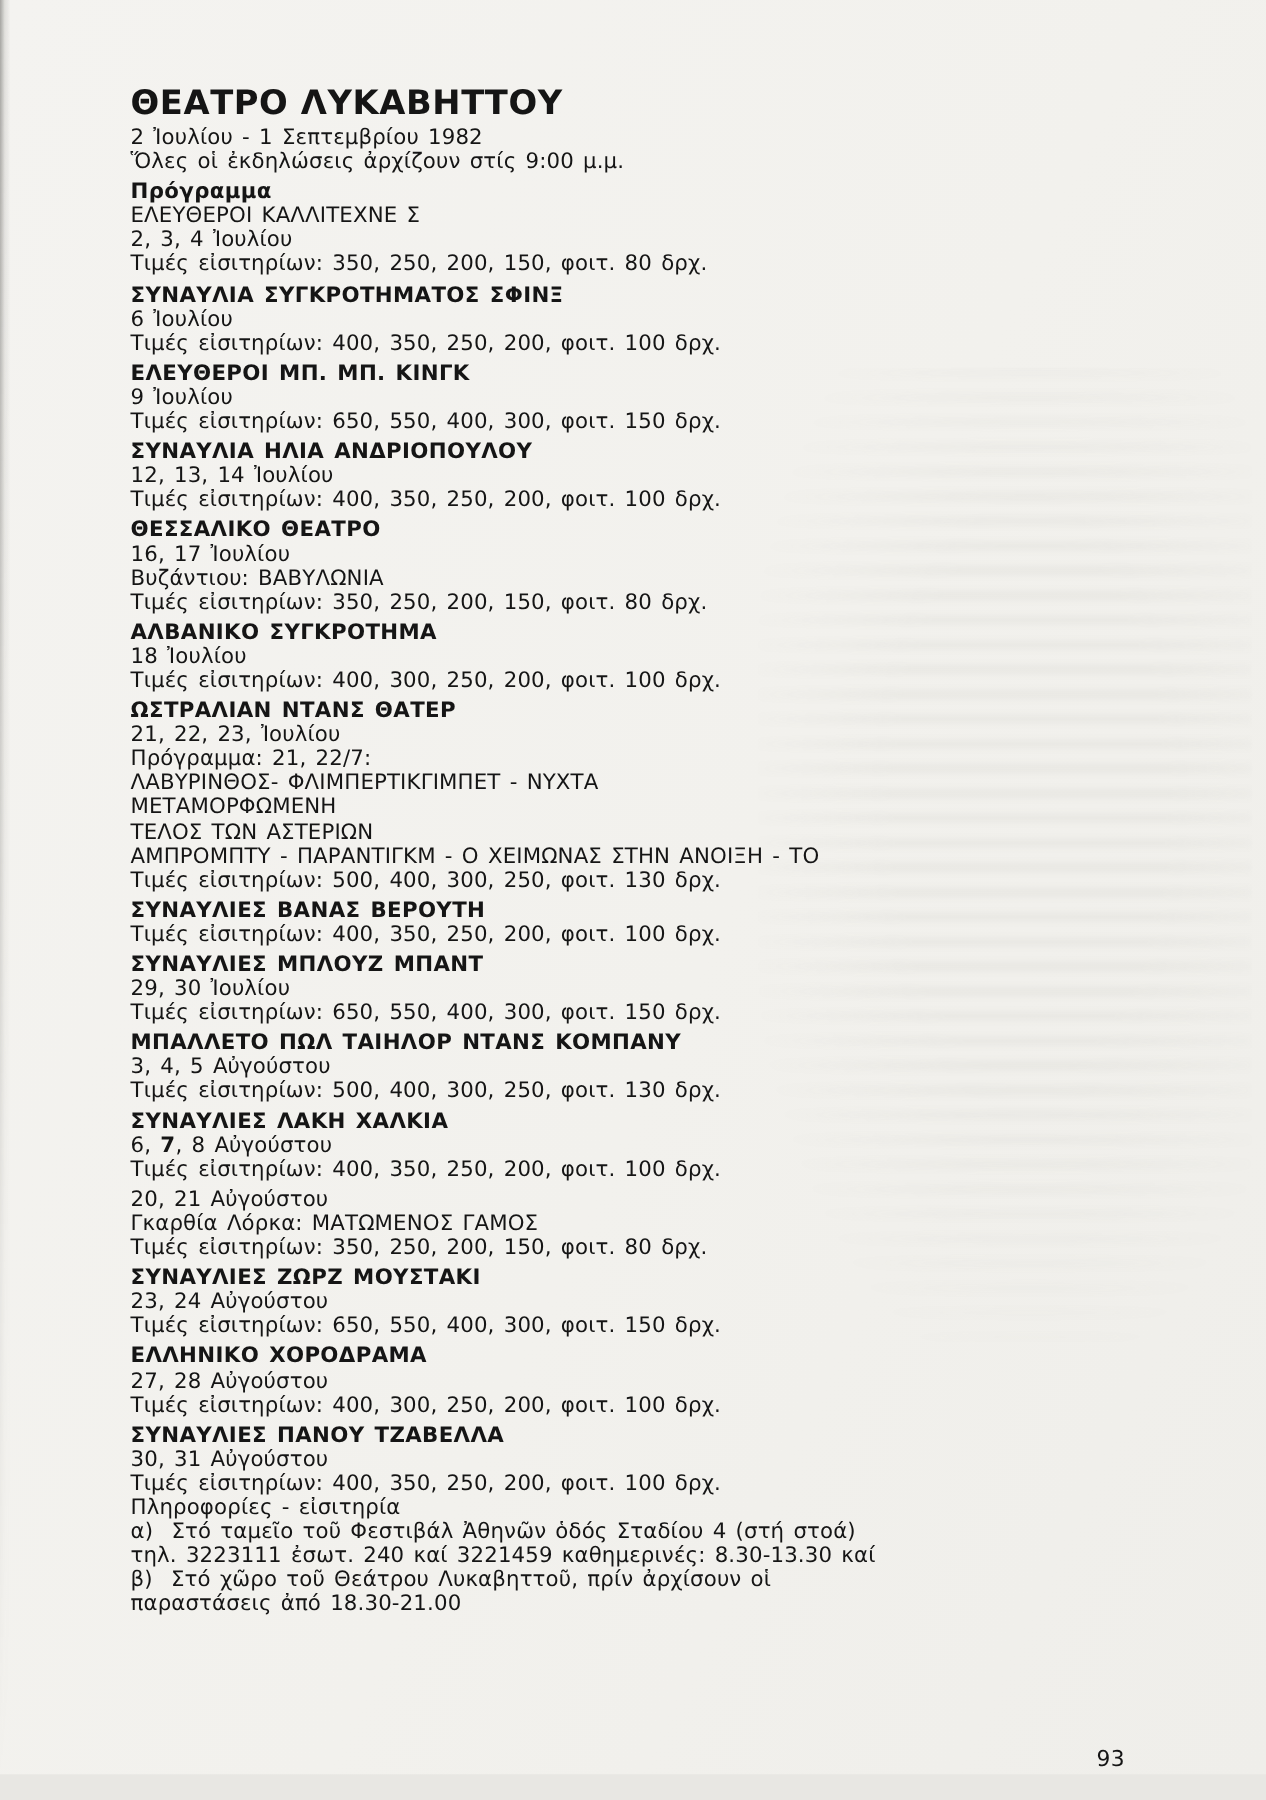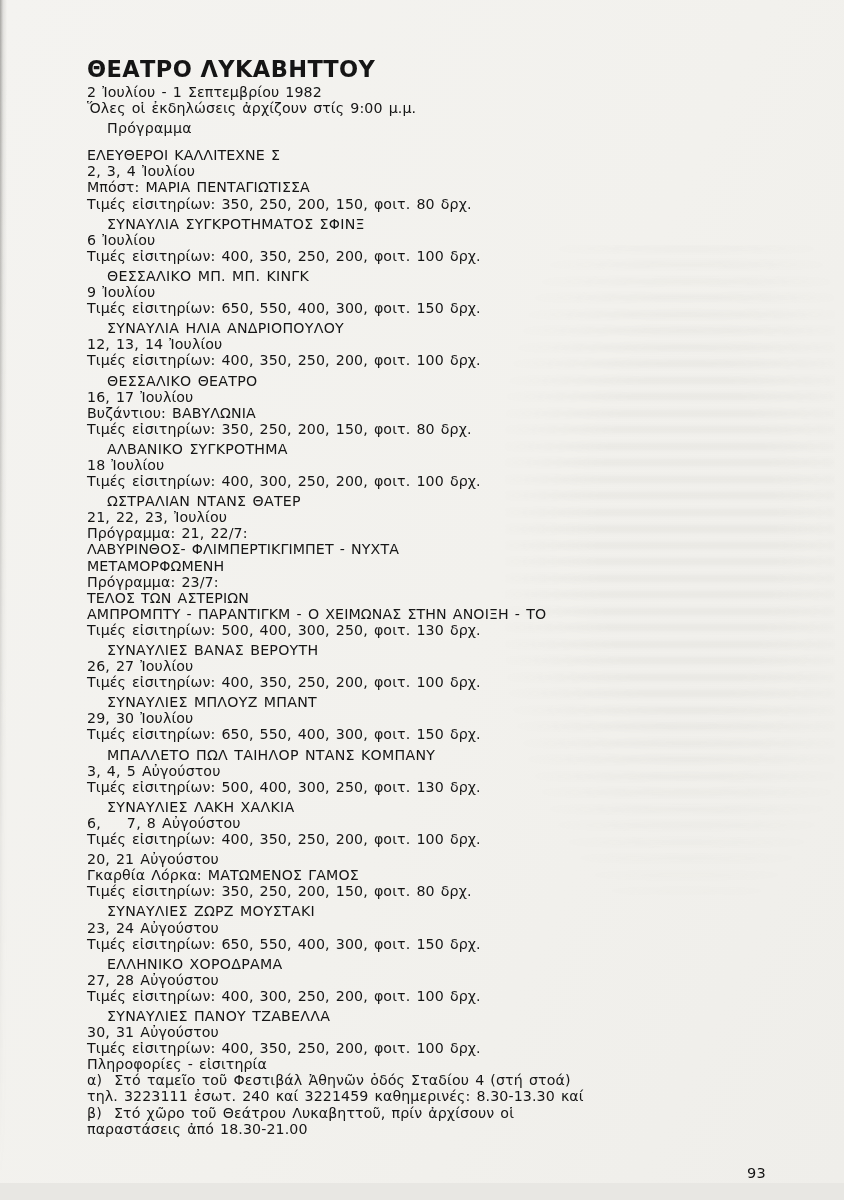--- a/index.html
+++ b/index.html
@@ -37,55 +37,54 @@
   }
   .content{position:absolute;left:87px;top:56px;width:700px;}
   .doc-title{
     margin:0 0 2px 0;
     font-size:22.5px;line-height:26px;font-weight:700;letter-spacing:.4px;
   }
   .line{
     font-size:14.2px;line-height:16.1px;
     white-space:pre;word-spacing:1.5px;letter-spacing:.1px;
   }
-  .bold{font-weight:400;letter-spacing:.25px;margin-left:20px;}
+  .bold{font-weight:700;letter-spacing:.25px;}
   .gap-top{margin-top:4px;}
   .event{margin-top:4px;}
-  .event:first-child{margin-top:11px;}
+  .event:first-child{margin-top:0;}
   .page-number{
     position:absolute;left:731px;top:1165px;
-    font-size:14.5px;line-height:17px;letter-spacing:.3px;margin-left:16px;
+    font-size:14.5px;line-height:17px;letter-spacing:.3px;
   }
 </style>
 </head>
 <body>
 
 <div class="page">
   <div class="edge-shadow"></div>
   <div class="bleed"></div>
 
   <div class="content">
     <h1 class="doc-title">ΘΕΑΤΡΟ ΛΥΚΑΒΗΤΤΟΥ</h1>
     <div class="line">2 Ἰουλίου - 1 Σεπτεμβρίου 1982</div>
     <div class="line">Ὅλες οἱ ἐκδηλώσεις ἀρχίζουν στίς 9:00 μ.μ.</div>
     <div class="line bold gap-top">Πρόγραμμα</div>
     <div id="events">
         <div class="event">
           <div class="line">ΕΛΕΥΘΕΡΟΙ ΚΑΛΛΙΤΕΧΝΕ Σ</div>
           <div class="line">2, 3, 4 Ἰουλίου</div>
-          <div class="line">Μπόστ: ΜΑΡΙΑ ΠΕΝΤΑΓΙΩΤΙΣΣΑ</div>
           <div class="line">Τιμές εἰσιτηρίων: 350, 250, 200, 150, φοιτ. 80 δρχ.</div>
         </div>
         <div class="event">
           <div class="line bold">ΣΥΝΑΥΛΙΑ ΣΥΓΚΡΟΤΗΜΑΤΟΣ ΣΦΙΝΞ</div>
           <div class="line">6 Ἰουλίου</div>
           <div class="line">Τιμές εἰσιτηρίων: 400, 350, 250, 200, φοιτ. 100 δρχ.</div>
         </div>
         <div class="event">
-          <div class="line bold">ΘΕΣΣΑΛΙΚΟ ΜΠ. ΜΠ. ΚΙΝΓΚ</div>
+          <div class="line bold">ΕΛΕΥΘΕΡΟΙ ΜΠ. ΜΠ. ΚΙΝΓΚ</div>
           <div class="line">9 Ἰουλίου</div>
           <div class="line">Τιμές εἰσιτηρίων: 650, 550, 400, 300, φοιτ. 150 δρχ.</div>
         </div>
         <div class="event">
           <div class="line bold">ΣΥΝΑΥΛΙΑ ΗΛΙΑ ΑΝΔΡΙΟΠΟΥΛΟΥ</div>
           <div class="line">12, 13, 14 Ἰουλίου</div>
           <div class="line">Τιμές εἰσιτηρίων: 400, 350, 250, 200, φοιτ. 100 δρχ.</div>
         </div>
         <div class="event">
           <div class="line bold">ΘΕΣΣΑΛΙΚΟ ΘΕΑΤΡΟ</div>
@@ -97,28 +96,26 @@
           <div class="line bold">ΑΛΒΑΝΙΚΟ ΣΥΓΚΡΟΤΗΜΑ</div>
           <div class="line">18 Ἰουλίου</div>
           <div class="line">Τιμές εἰσιτηρίων: 400, 300, 250, 200, φοιτ. 100 δρχ.</div>
         </div>
         <div class="event">
           <div class="line bold">ΩΣΤΡΑΛΙΑΝ ΝΤΑΝΣ ΘΑΤΕΡ</div>
           <div class="line">21, 22, 23, Ἰουλίου</div>
           <div class="line">Πρόγραμμα: 21, 22/7:</div>
           <div class="line">ΛΑΒΥΡΙΝΘΟΣ- ΦΛΙΜΠΕΡΤΙΚΓΙΜΠΕΤ - ΝΥΧΤΑ</div>
           <div class="line">ΜΕΤΑΜΟΡΦΩΜΕΝΗ</div>
-          <div class="line">Πρόγραμμα: 23/7:</div>
           <div class="line">ΤΕΛΟΣ ΤΩΝ ΑΣΤΕΡΙΩΝ</div>
           <div class="line">ΑΜΠΡΟΜΠΤΥ - ΠΑΡΑΝΤΙΓΚΜ - Ο ΧΕΙΜΩΝΑΣ ΣΤΗΝ ΑΝΟΙΞΗ - ΤΟ</div>
           <div class="line">Τιμές εἰσιτηρίων: 500, 400, 300, 250, φοιτ. 130 δρχ.</div>
         </div>
         <div class="event">
           <div class="line bold">ΣΥΝΑΥΛΙΕΣ ΒΑΝΑΣ ΒΕΡΟΥΤΗ</div>
-          <div class="line">26, 27 Ἰουλίου</div>
           <div class="line">Τιμές εἰσιτηρίων: 400, 350, 250, 200, φοιτ. 100 δρχ.</div>
         </div>
         <div class="event">
           <div class="line bold">ΣΥΝΑΥΛΙΕΣ ΜΠΛΟΥΖ ΜΠΑΝΤ</div>
           <div class="line">29, 30 Ἰουλίου</div>
           <div class="line">Τιμές εἰσιτηρίων: 650, 550, 400, 300, φοιτ. 150 δρχ.</div>
         </div>
         <div class="event">
           <div class="line bold">ΜΠΑΛΛΕΤΟ ΠΩΛ ΤΑΙΗΛΟΡ ΝΤΑΝΣ ΚΟΜΠΑΝΥ</div>
           <div class="line">3, 4, 5 Αὐγούστου</div>

